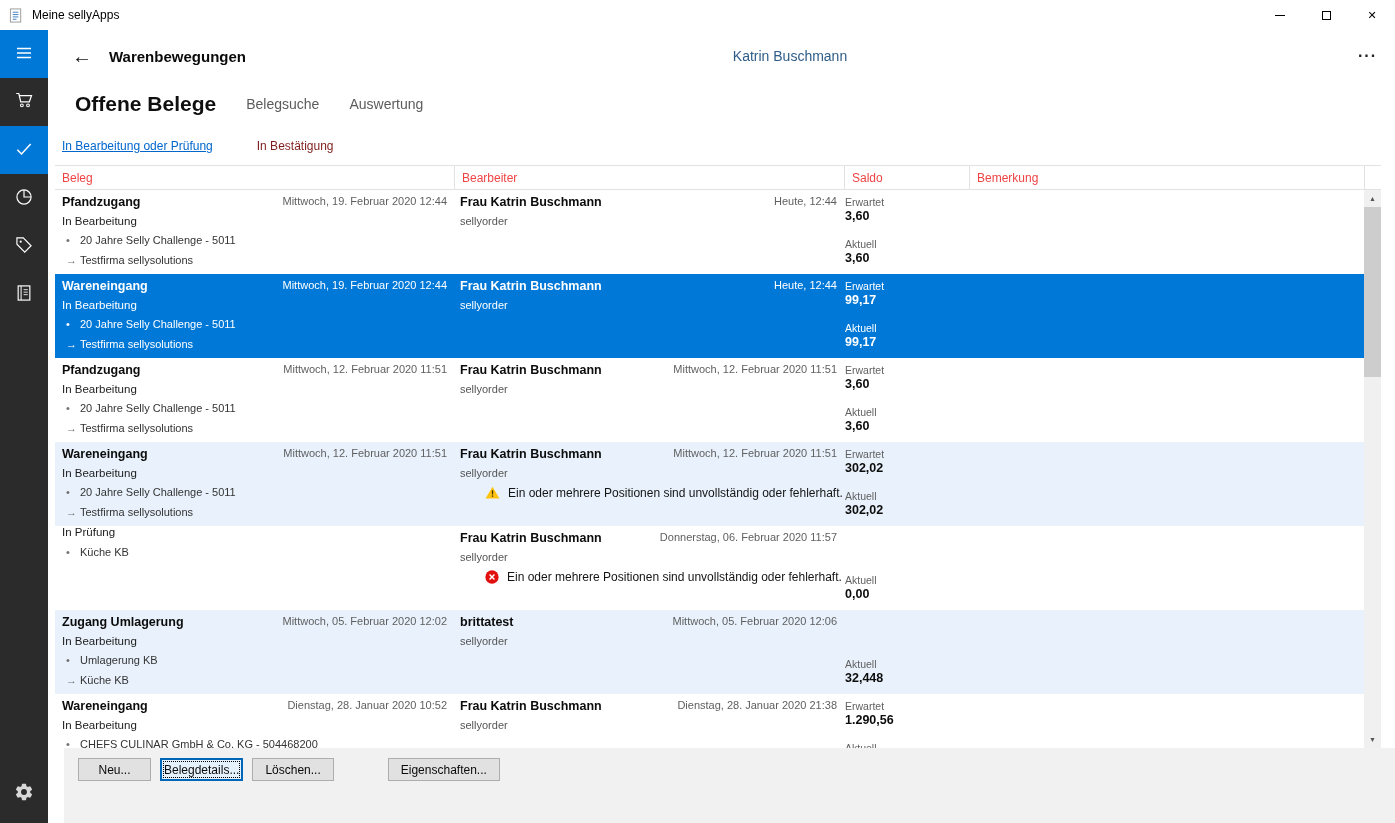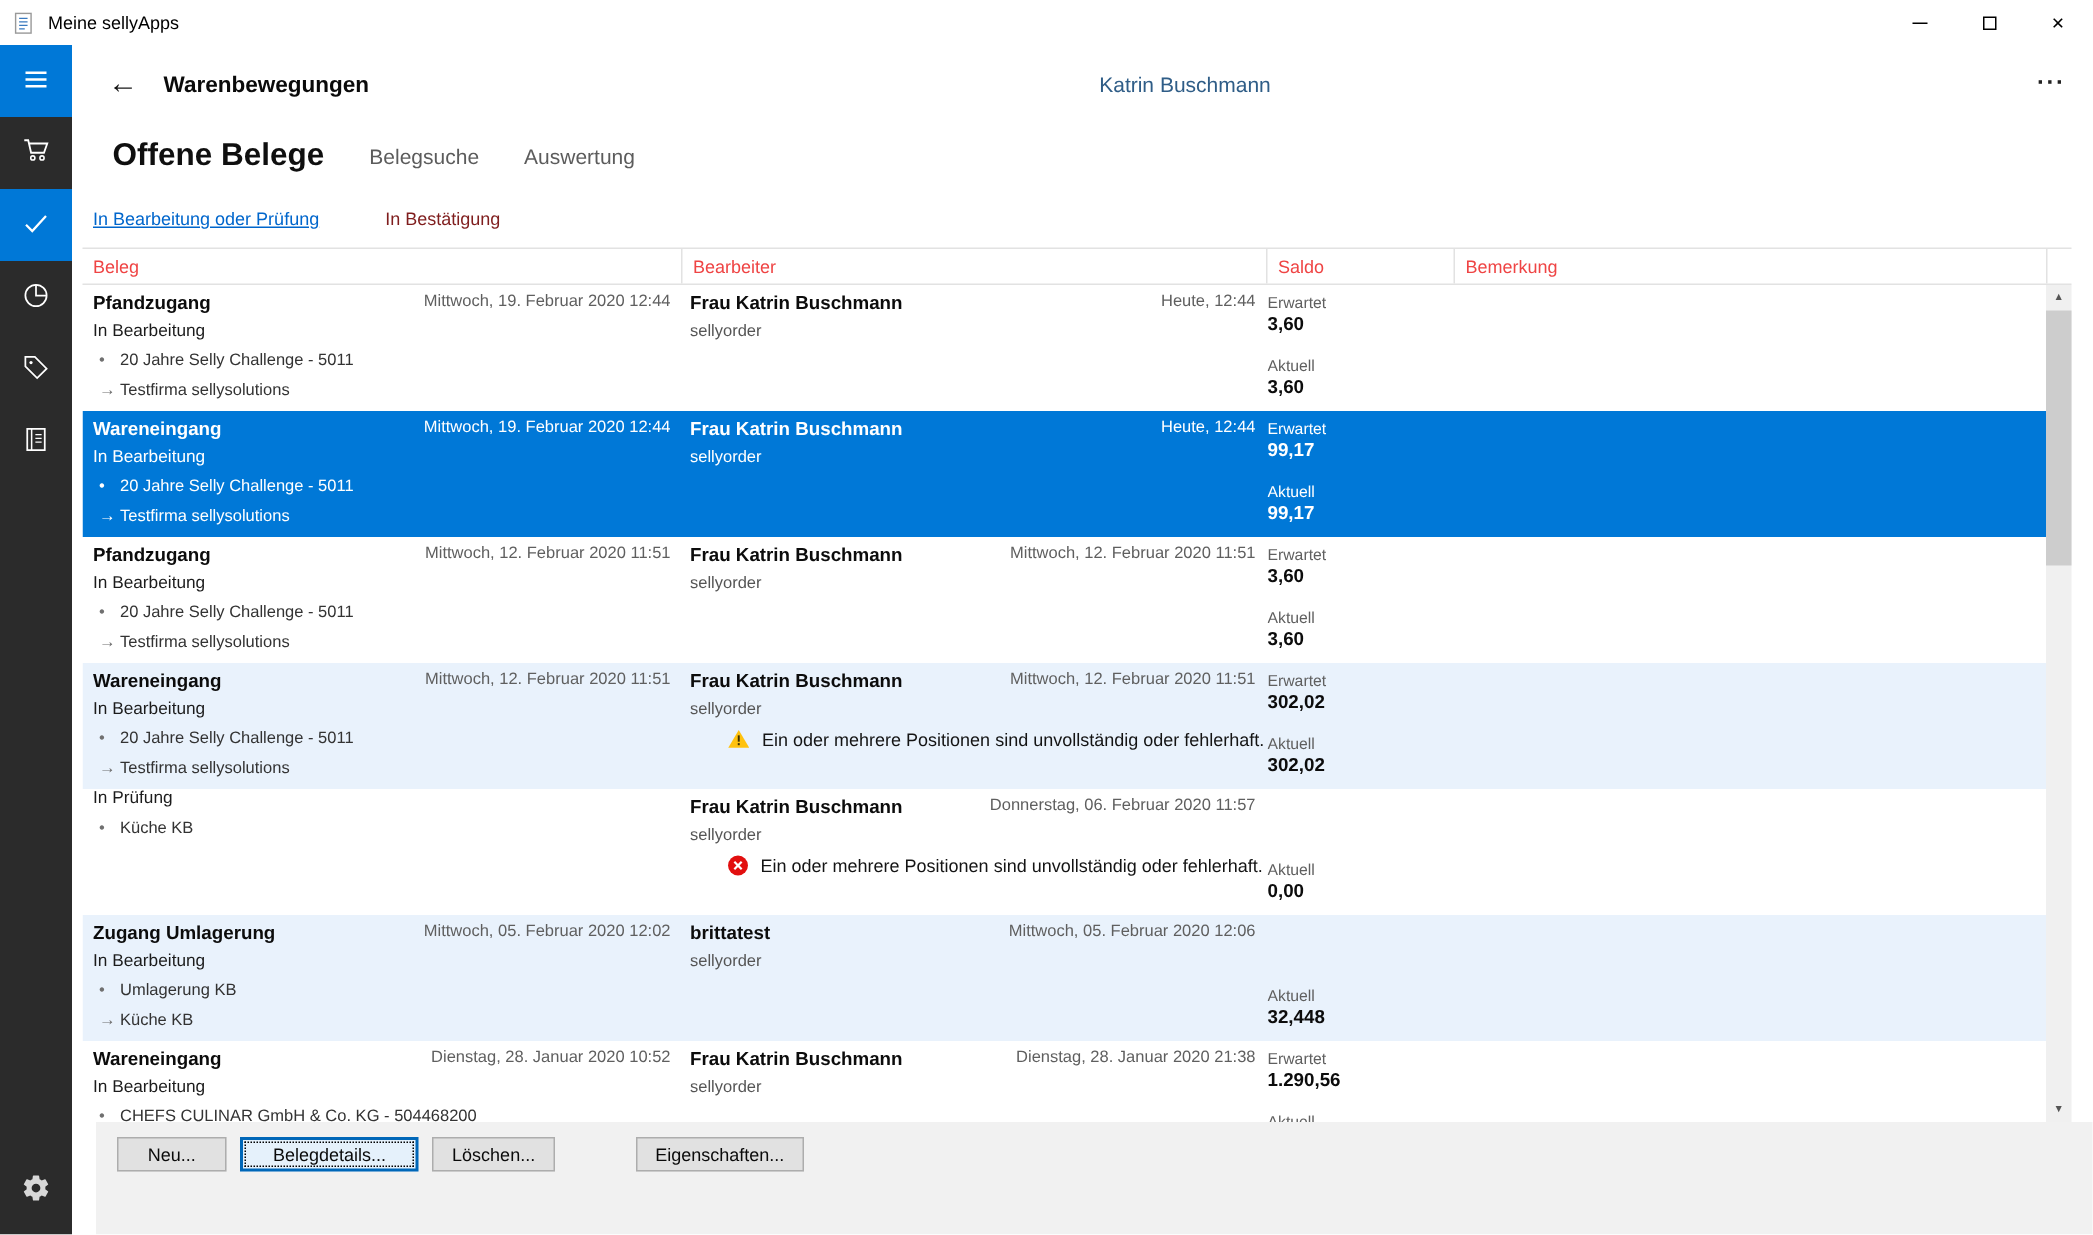--- a/index.html
+++ b/index.html
@@ -74,21 +74,21 @@
   .scrollbar{position:absolute;right:0;top:25px;width:17px;height:558px;background:#f0f0f0}
   .sb-btn{position:absolute;left:0;width:17px;height:17px;display:flex;align-items:center;justify-content:center;font-size:7px;color:#555}
   .sb-up{top:0}
   .sb-down{bottom:0}
   .sb-thumb{position:absolute;top:17px;left:0;width:17px;height:170px;background:#cdcdcd}
 
   
   .footer{position:absolute;left:16px;top:718px;width:1347px;height:75px;background:#f1f1f1;padding:10px 0 0 14px}
   .btnrow{display:flex;align-items:flex-start}
   .btn{height:23px;min-width:73px;font-size:12px;font-family:inherit;padding:0 12px;background:#e1e1e1;border:1px solid #adadad;margin-right:9px;color:#0a0a0a;cursor:default}
-  .btn.focused{border:2px solid #0067b8;outline:1px dotted #000;outline-offset:-4px;padding:0 20px;background:#e5f1fb}
+  .btn.focused{border:2px solid #0067b8;outline:1px dotted #000;outline-offset:-4px;padding:0 2px;background:#e5f1fb}
   .btn.gap{margin-left:45px}
 </style>
 </head>
 <body>
 
 <div class="titlebar">
   <span class="appicon">
       <svg width="15" height="15" viewBox="0 0 16 16">
         <rect x="1.5" y="1" width="11" height="14" fill="#fff" stroke="#999" stroke-width="1"></rect>
         <path d="M4 4.5h6M4 7h6M4 9.5h6M4 12h4" stroke="#3a7abf" stroke-width="1"></path>

